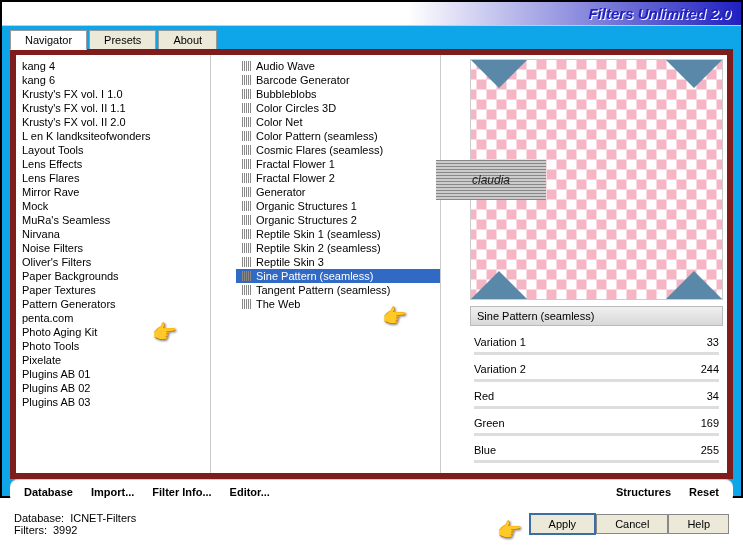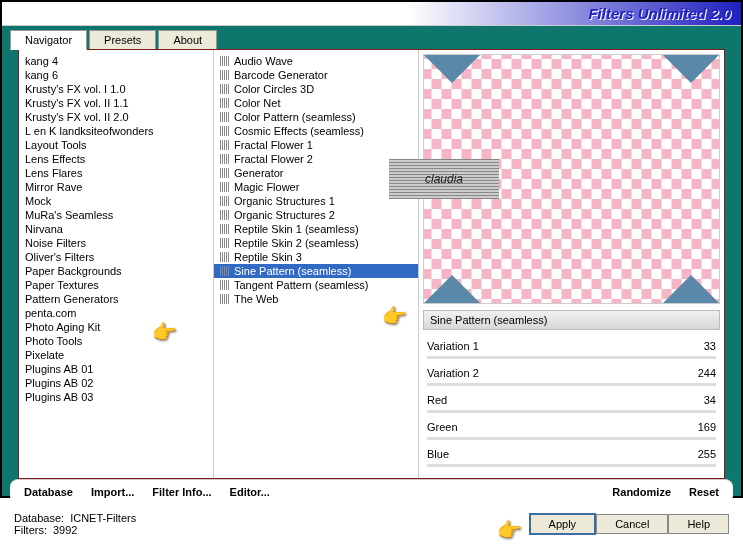--- a/index.html
+++ b/index.html
@@ -1,23 +1,23 @@
 <!DOCTYPE html>
 <html><head>
 <meta charset="utf-8">
 <style>
 * { box-sizing: border-box; margin: 0; padding: 0; }
 body { font-family: Tahoma, Arial, sans-serif; font-size: 11px; background: #fff; width: 743px; height: 554px; overflow: hidden; position: relative; }
-.window { width: 743px; height: 498px; border: 2px solid #000; background: #0f766e; position: relative; }
+.window { width: 743px; height: 498px; border: 2px solid #000; background: #0ea5e9; position: relative; }
 .title-bar { height: 24px; background: linear-gradient(to right, #fff 0%, #fff 55%, #2020c0 100%); display: flex; align-items: center; justify-content: flex-end; padding: 0 10px; border-bottom: 1px solid #ccc; }
 .title-text { color: #2020c0; font-style: italic; font-weight: bold; font-size: 15px; text-shadow: 1px 1px 0 #fff; }
 .tabs { display: flex; margin: 4px 0 0 8px; align-items: flex-end; }
 .tab { padding: 3px 14px; background: #ece9d8; border: 1px solid #999; border-bottom: none; margin-right: 2px; cursor: pointer; font-size: 11px; }
 .tab.active { background: #fff; position: relative; z-index: 2; border-bottom: 1px solid #fff; margin-bottom: -1px; }
-.main-area { display: flex; background: #fff; border: 1px solid #7f1d1d; margin: 0 16px; height: 430px; }
+.main-area { display: flex; background: #fff; border: 6px solid #7f1d1d; margin: 0 8px; height: 430px; gap: 25px; }
 .panel { overflow-y: scroll; border-right: 1px solid #ccc; background: #fff; padding: 4px 0; }
 .panel1 { width: 195px; }
 .panel2 { width: 205px; }
 .panel3 { flex: 1; padding: 4px; background: #fff; display: flex; flex-direction: column; }
 .list-item { padding: 1px 6px; cursor: pointer; white-space: nowrap; font-size: 11px; }
 .list-item2 { display: flex; align-items: center; gap: 4px; padding: 1px 6px; cursor: pointer; white-space: nowrap; font-size: 11px; }
 .list-item2.selected { background: #316ac5; color: #fff; }
 .stripes { width: 10px; height: 10px; background: repeating-linear-gradient(90deg, #888 0 1px, transparent 1px 2px); flex-shrink: 0; }
 .preview { height: 250px; background: repeating-conic-gradient(#fff 0% 25%, #f5b5c5 0% 50%) 50% / 20px 20px; position: relative; border: 1px solid #ccc; }
 .tri { width: 0; height: 0; position: absolute; }
@@ -92,49 +92,49 @@
         <div class="list-item2">
           <span class="stripes"></span>
           <span>Audio Wave</span>
         </div>
         <div class="list-item2">
           <span class="stripes"></span>
           <span>Barcode Generator</span>
         </div>
         <div class="list-item2">
           <span class="stripes"></span>
+          <span>Bubbleblobs</span>
+        </div>
+        <div class="list-item2">
+          <span class="stripes"></span>
           <span>Color Circles 3D</span>
         </div>
         <div class="list-item2">
           <span class="stripes"></span>
           <span>Color Net</span>
         </div>
         <div class="list-item2">
           <span class="stripes"></span>
           <span>Color Pattern (seamless)</span>
         </div>
         <div class="list-item2">
           <span class="stripes"></span>
-          <span>Cosmic Effects (seamless)</span>
+          <span>Cosmic Flares (seamless)</span>
         </div>
         <div class="list-item2">
           <span class="stripes"></span>
           <span>Fractal Flower 1</span>
         </div>
         <div class="list-item2">
           <span class="stripes"></span>
           <span>Fractal Flower 2</span>
         </div>
         <div class="list-item2">
           <span class="stripes"></span>
           <span>Generator</span>
-        </div>
-        <div class="list-item2">
-          <span class="stripes"></span>
-          <span>Magic Flower</span>
         </div>
         <div class="list-item2">
           <span class="stripes"></span>
           <span>Organic Structures 1</span>
         </div>
         <div class="list-item2">
           <span class="stripes"></span>
           <span>Organic Structures 2</span>
         </div>
         <div class="list-item2">
@@ -200,21 +200,21 @@
         </div>
     </div>
   </div>
 
   <div class="bottom-buttons">
     <span class="link-btn">Database</span>
     <span class="link-btn">Import...</span>
     <span class="link-btn">Filter Info...</span>
     <span class="link-btn">Editor...</span>
     <span class="spacer"></span>
-    <span class="link-btn">Randomize</span>
+    <span class="link-btn">Structures</span>
     <span class="link-btn">Reset</span>
   </div>
 
   <div class="footer">
     <div class="footer-info">
       <div>
           <span>Database:</span> 
           <span>ICNET-Filters</span>
         </div>
       <div>

